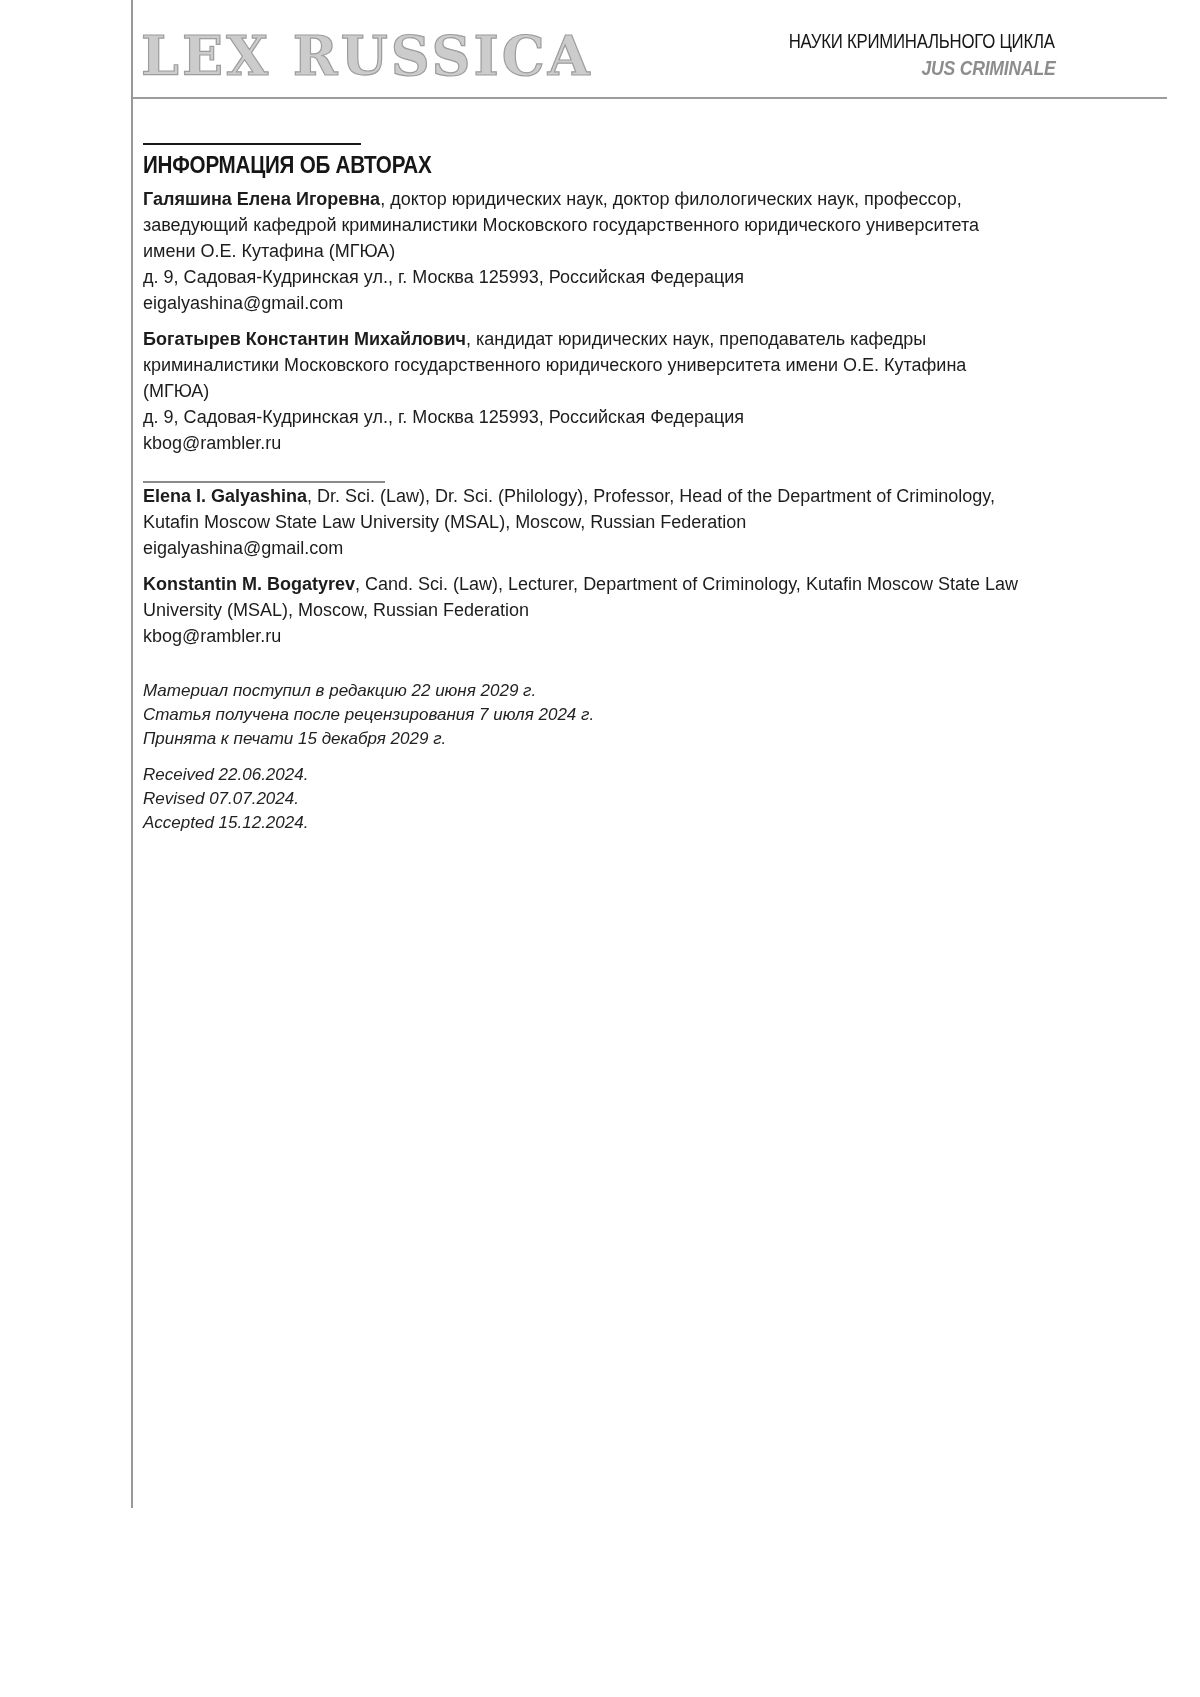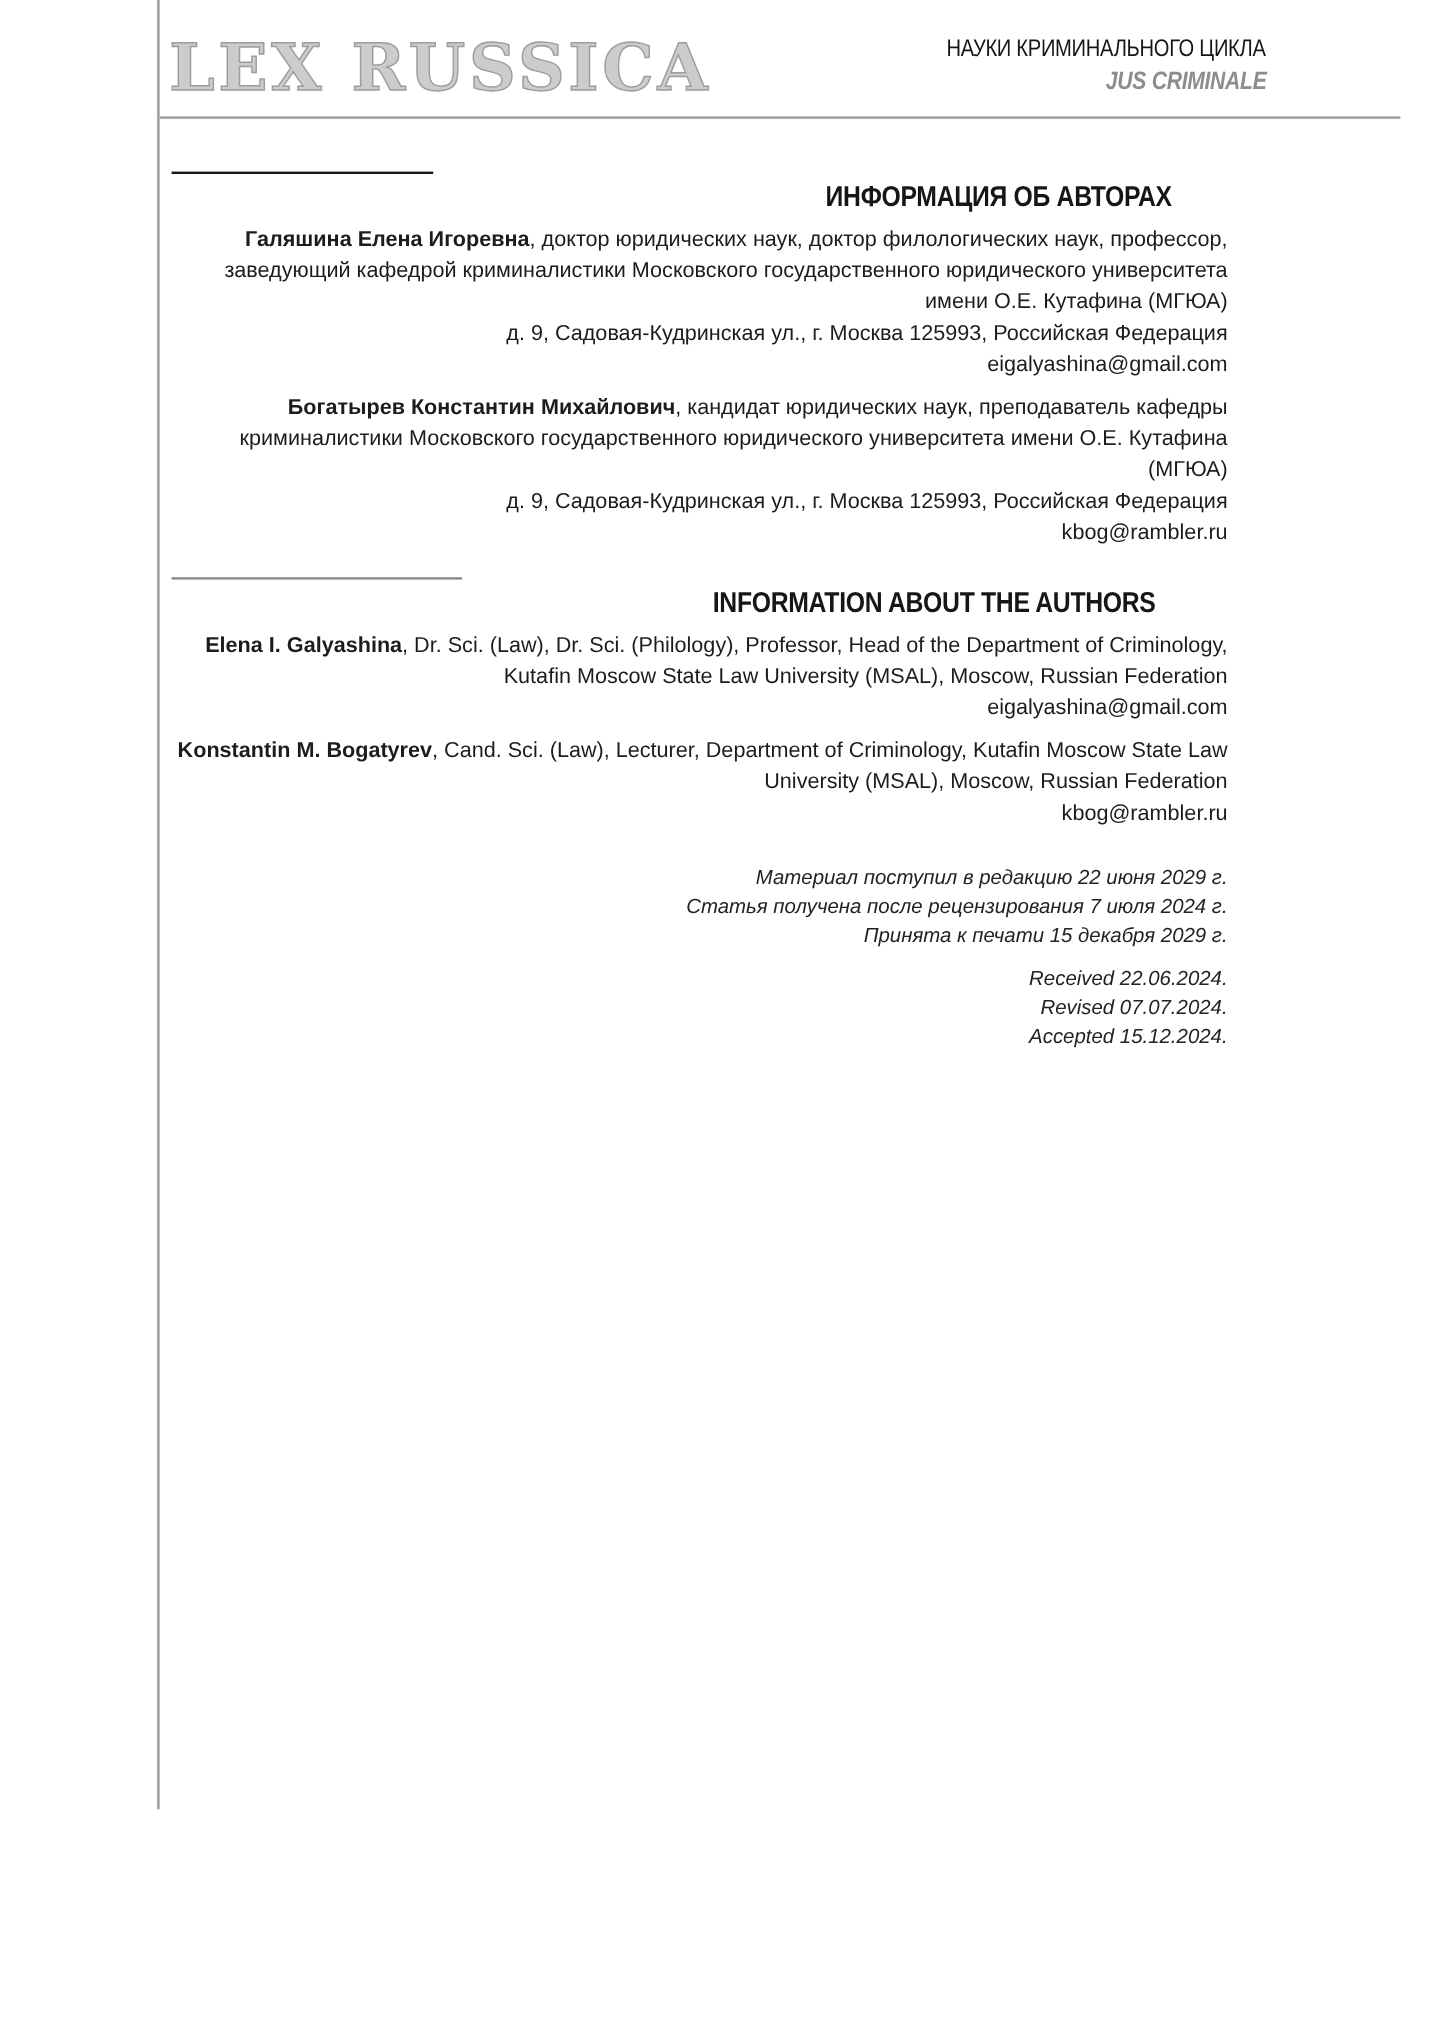--- a/index.html
+++ b/index.html
@@ -20,21 +20,21 @@
     font-size:54px; letter-spacing:3px; color:#cccccc;
     -webkit-text-stroke:1.2px #9d9d9d;
   }
   .rubric { position:absolute; left:655px; top:30px; width:400px; text-align:right; }
   .rubric-ru { font-size:20px; font-weight:normal; color:#161616; white-space:nowrap; }
   .rubric-lat { font-size:21px; font-weight:bold; color:#8d8d8d; margin-top:3px; white-space:nowrap;font-style:italic; }
   .cond-r { display:inline-block; transform:scaleX(0.84); transform-origin:100% 50%; letter-spacing:-0.3px; }
   .cond-l { display:inline-block; transform:scaleX(0.86); transform-origin:0 50%; letter-spacing:-0.3px; }
 
   
-  .main { position:absolute; left:143px; top:143px; width:880px;text-align:right; }
+  .main { position:absolute; left:143px; top:143px; width:880px; }
   .rule-black { width:218px; height:2px; background:#181818; }
   .rule-gray  { width:242px; height:2px; background:#8a8a8a; margin-top:25px; }
   h2.sec { font-size:24px; font-weight:bold; color:#161616; margin:7px 0 8px; line-height:26px; white-space:nowrap; }
   p.author { font-size:18px; line-height:26px; margin:0 0 10px; color:#1c1c1c; }
   p.author .nm { font-weight:bold; }
   .blk { display:block; }
 
   .dates { font-style:italic; font-size:17px; line-height:24px; color:#222222; }
   .dates-ru { margin-top:30px; }
   .dates-en { margin-top:12px; }
@@ -72,21 +72,20 @@
       <span class="blk">eigalyashina@gmail.com</span>
     </p>
 
     <p class="author">
       <span class="nm">Богатырев Константин Михайлович</span><span>, кандидат юридических наук, преподаватель кафедры криминалистики Московского государственного юридического университета имени О.Е. Кутафина (МГЮА)</span>
       <span class="blk">д. 9, Садовая-Кудринская ул., г. Москва 125993, Российская Федерация</span>
       <span class="blk">kbog@rambler.ru</span>
     </p>
 
     <div class="rule-gray"></div>
-    <h2 class="sec"><span class="cond-l">INFORMATION ABOUT THE AUTHORS</span></h2>
 
     <p class="author">
       <span class="nm">Elena I. Galyashina</span><span>, Dr. Sci. (Law), Dr. Sci. (Philology), Professor, Head of the Department of Criminology, Kutafin Moscow State Law University (MSAL), Moscow, Russian Federation</span>
       <span class="blk">eigalyashina@gmail.com</span>
     </p>
 
     <p class="author">
       <span class="nm">Konstantin M. Bogatyrev</span><span>, Cand. Sci. (Law), Lecturer, Department of Criminology, Kutafin Moscow State Law University (MSAL), Moscow, Russian Federation</span>
       <span class="blk">kbog@rambler.ru</span>
     </p>

